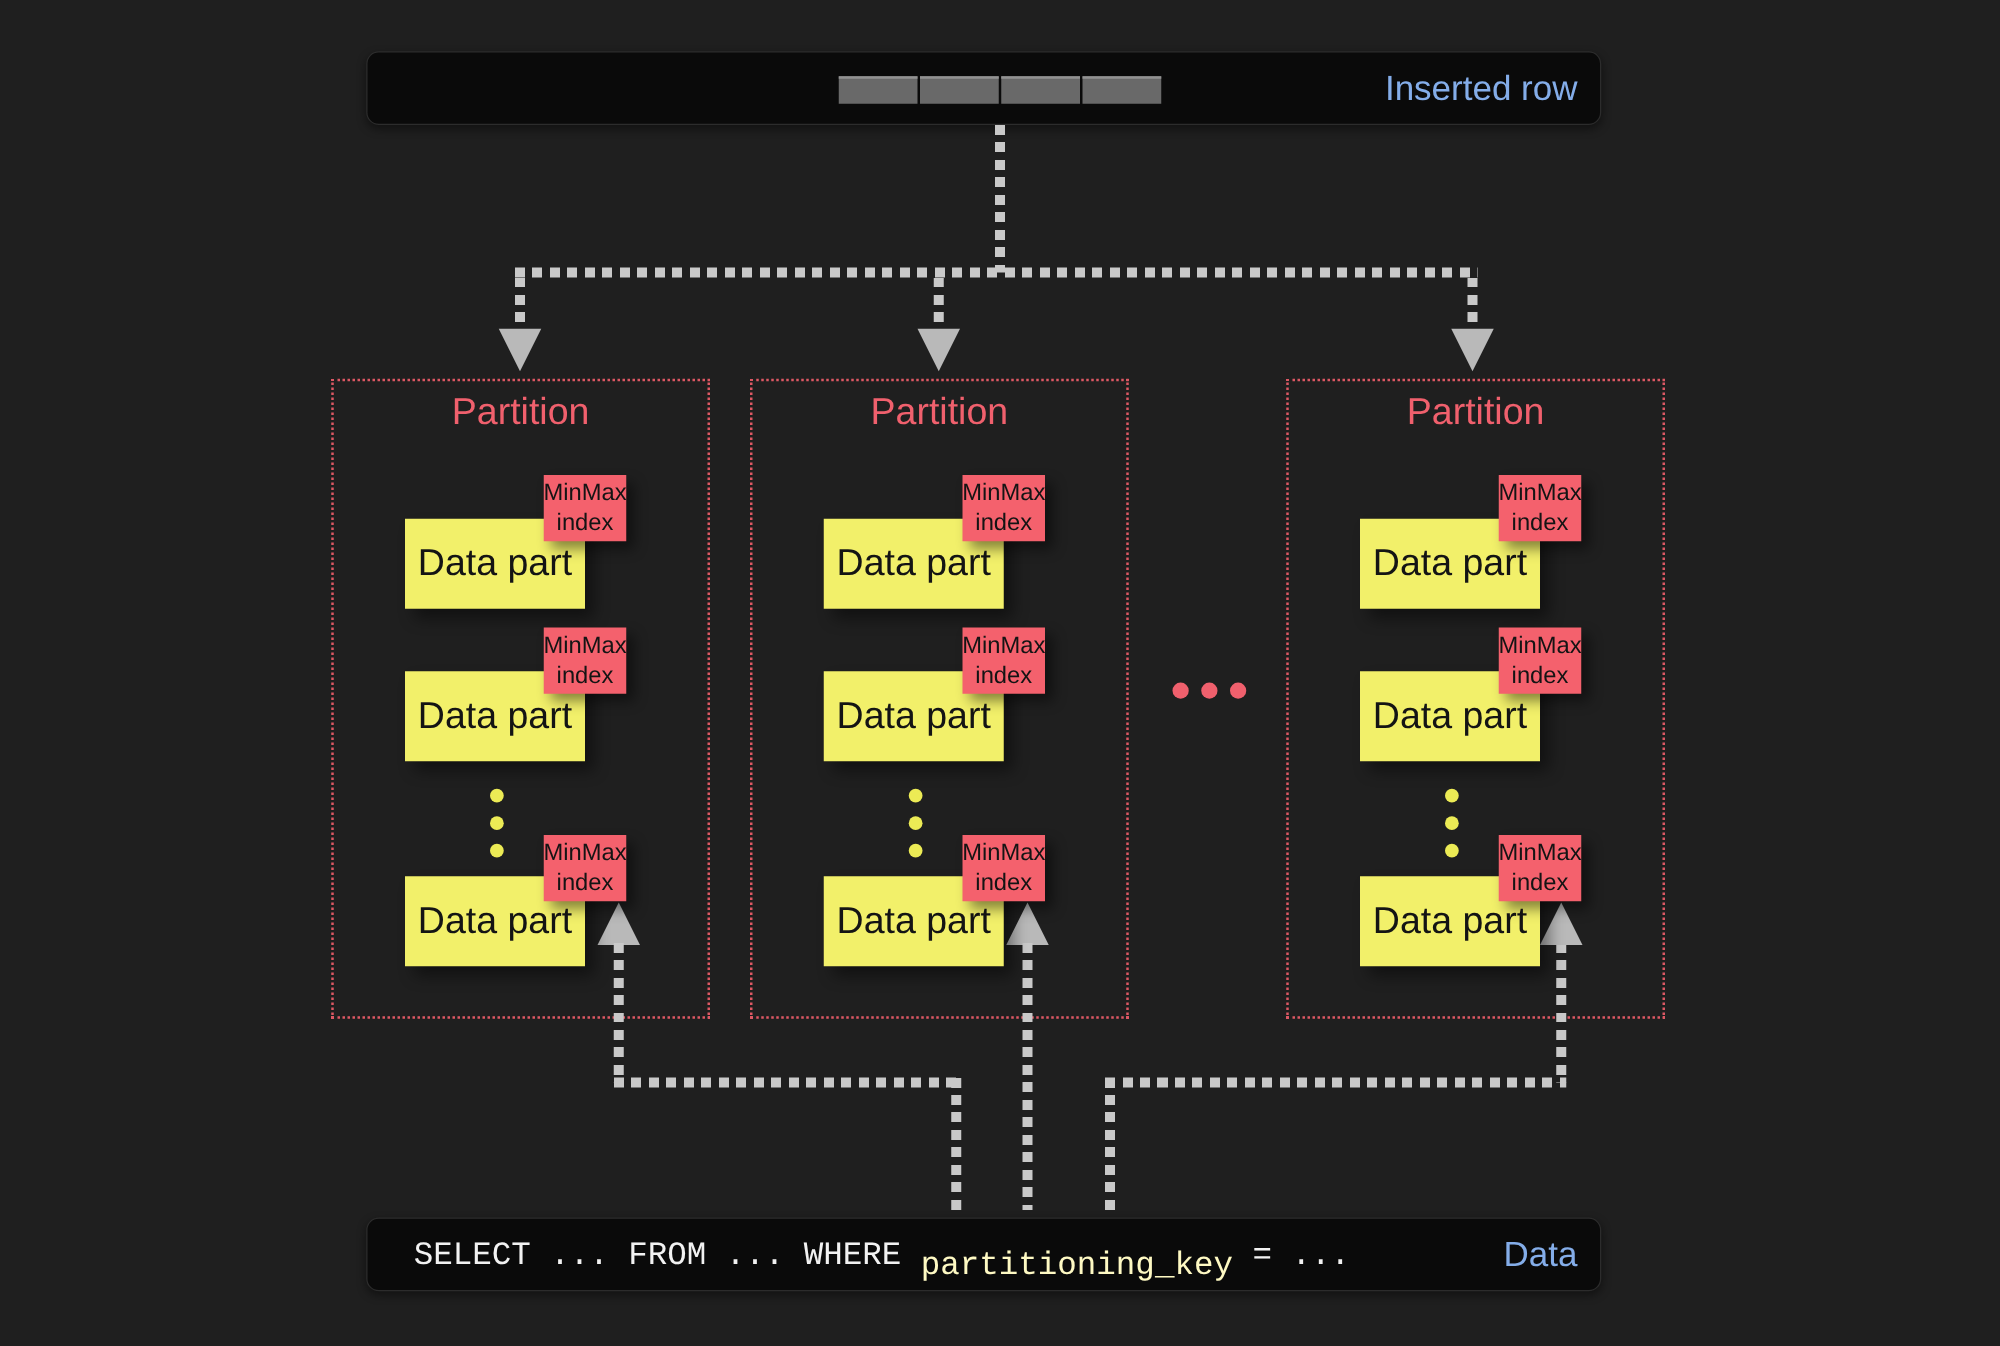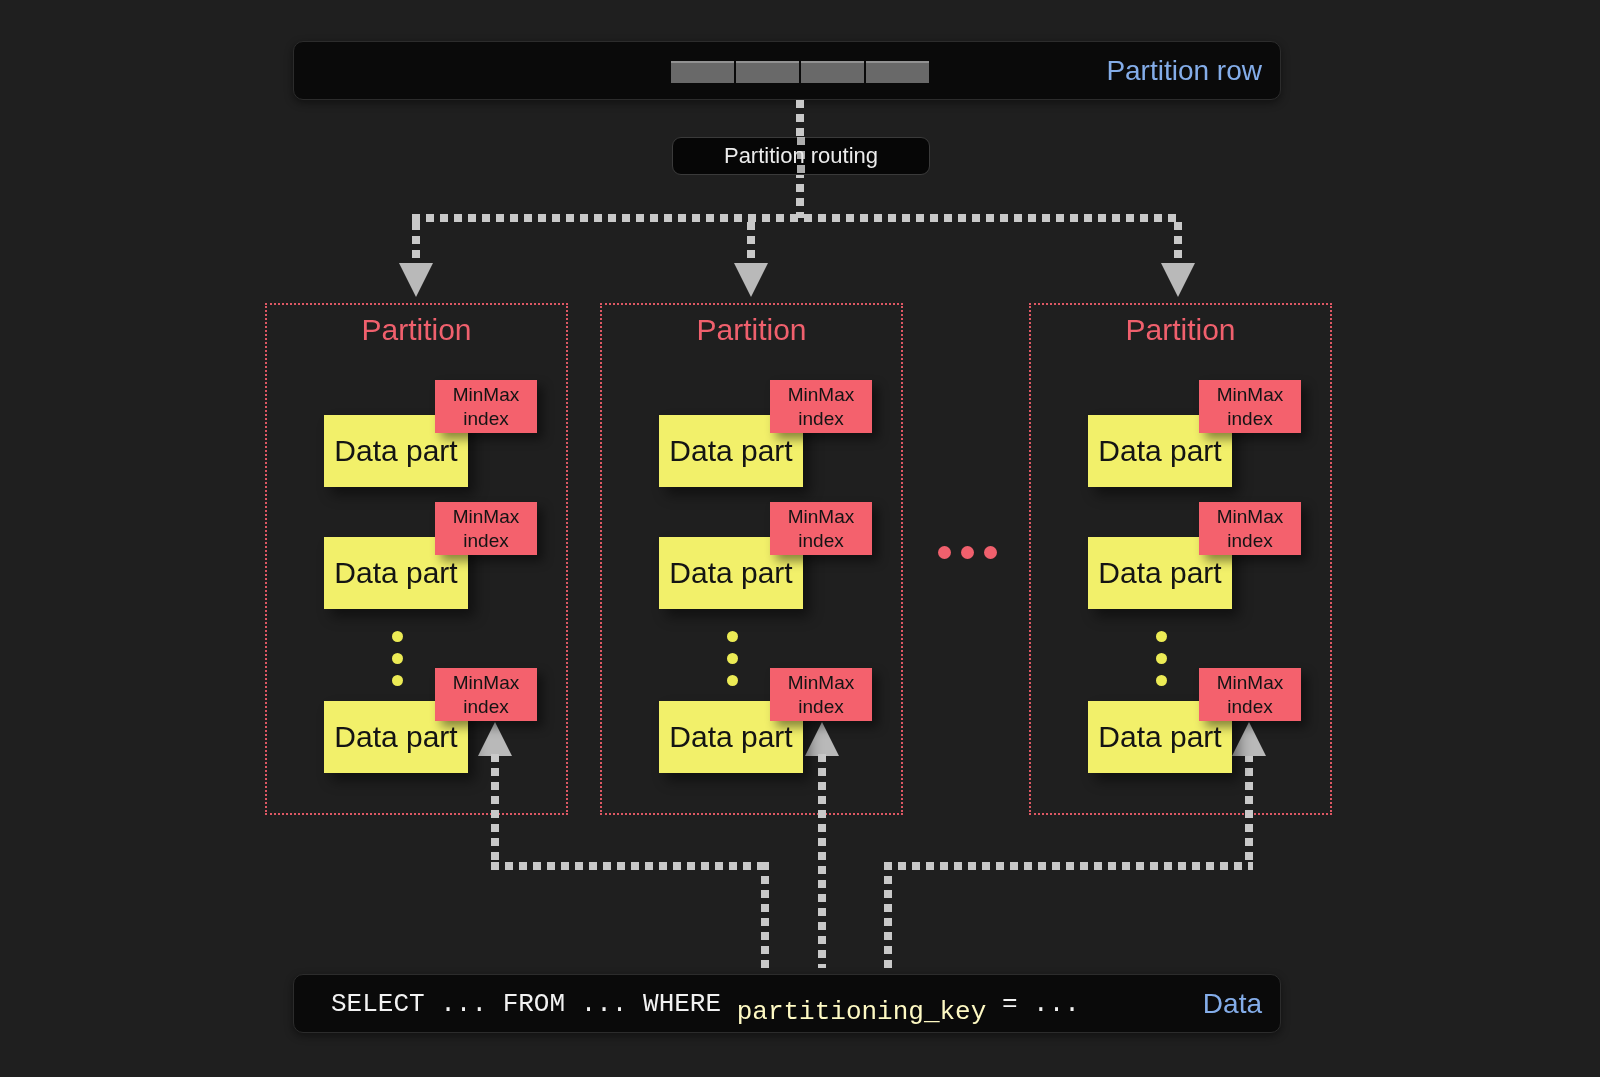--- a/index.html
+++ b/index.html
@@ -59,21 +59,21 @@
   .partition-title{
     position:absolute;top:8px;left:0;width:100%;text-align:center;
     color:#f0606d;font-size:30px;
   }
   .datapart{
     position:absolute;left:57px;width:144px;height:72px;
     background:#f2f06a;display:flex;align-items:center;justify-content:center;
     color:#141414;font-size:30px;box-shadow:7px 8px 12px rgba(0,0,0,.45);z-index:2;
   }
   .minmax{
-    position:absolute;left:168px;width:102px;height:53px;
+    position:absolute;left:168px;width:66px;height:53px;
     background:#f4616d;display:flex;align-items:center;justify-content:center;
     text-align:center;color:#141414;font-size:19px;line-height:1.25;
     box-shadow:6px 6px 10px rgba(0,0,0,.45);z-index:3;
   }
   .vdots{position:absolute;left:125px;top:326px;display:flex;flex-direction:column;gap:11px;}
   .vdots i{width:11px;height:11px;border-radius:50%;background:#eceb55;}
   .hdots{position:absolute;left:938px;top:546px;display:flex;gap:10px;}
   .hdots i{width:13px;height:13px;border-radius:50%;background:#f0606d;}
   
   .sql{
@@ -87,27 +87,24 @@
 
 <div class="canvas">
 
   <div class="bar top">
     <div class="row-cells">
       <div class="row-cell"></div>
       <div class="row-cell"></div>
       <div class="row-cell"></div>
       <div class="row-cell"></div>
     </div>
-    <div class="bar-label-right">Partition row</div>
+    <div class="bar-label-right">Inserted row</div>
   </div>
 
   <div class="vline" style="left:796px;top:100px;height:118px;"></div>
-  <div class="pill" style="left:672px;top:137px;">
-      <span>Partition routing</span>
-    </div>
   <div class="hline" style="left:412px;top:214px;width:770px;"></div>
 
   <div class="vline" style="left:412px;top:222px;height:42px;"></div>
   <div class="arr down" style="left:399px;top:263px;"></div>
   <div class="vline" style="left:747px;top:222px;height:42px;"></div>
   <div class="arr down" style="left:734px;top:263px;"></div>
   <div class="vline" style="left:1174px;top:222px;height:42px;"></div>
   <div class="arr down" style="left:1161px;top:263px;"></div>
 
   <div class="partition" style="left:265px;">

